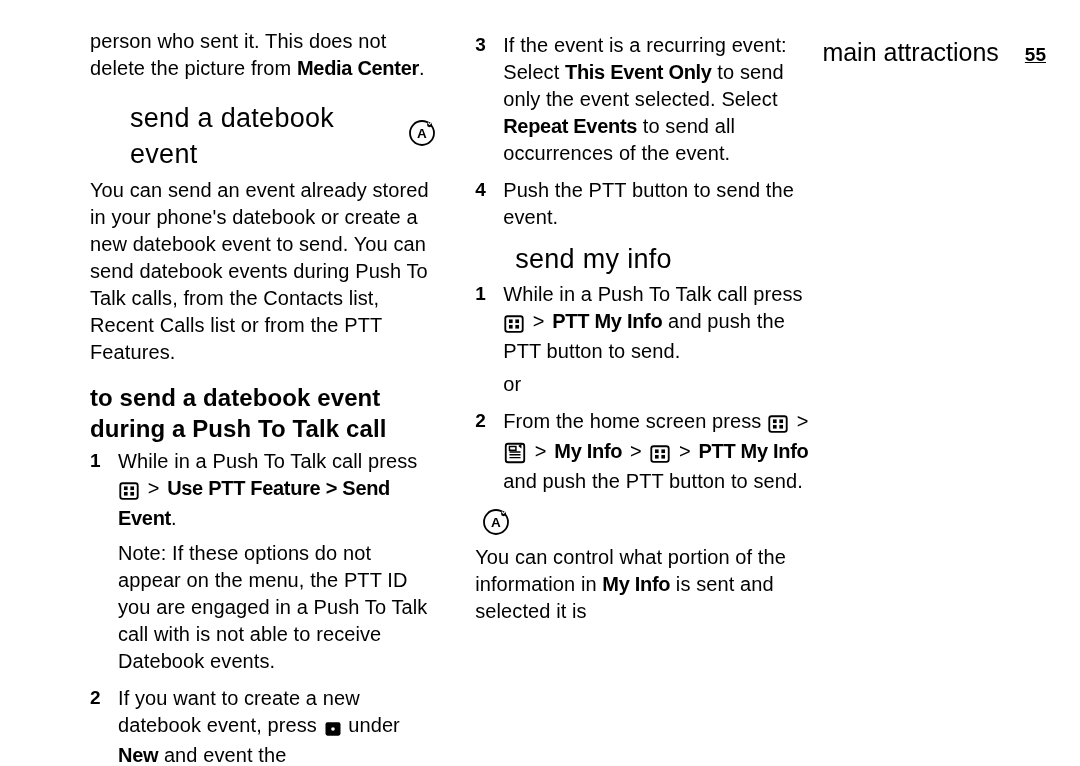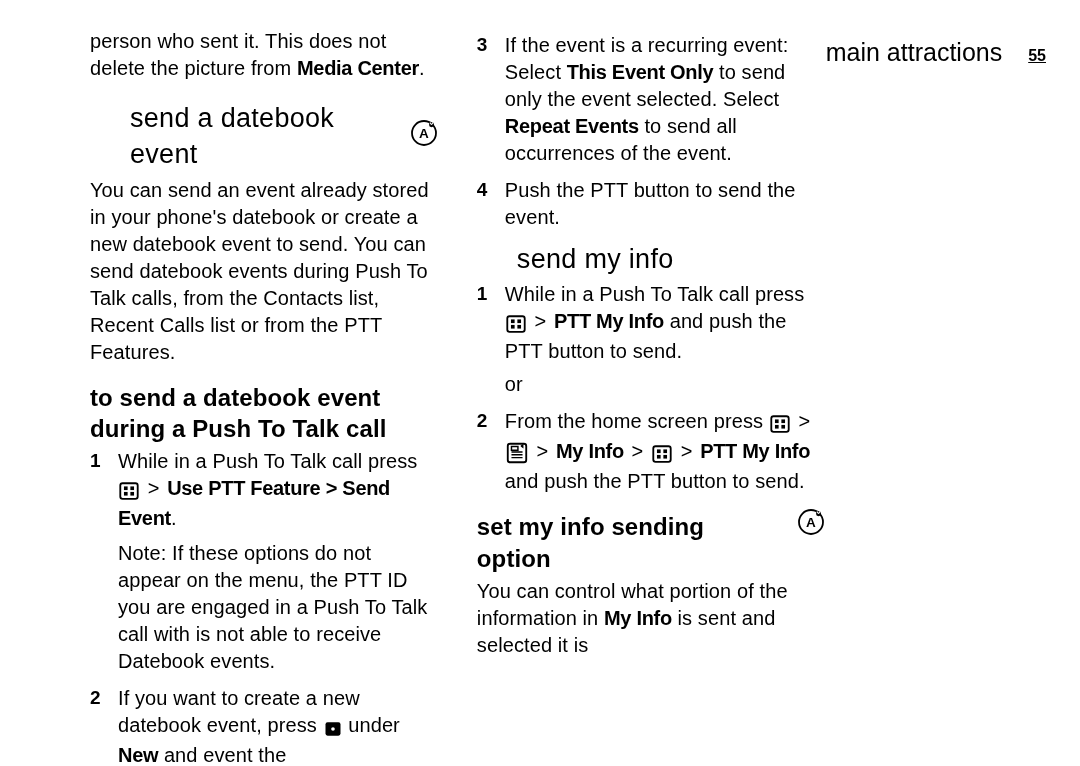--- a/index.html
+++ b/index.html
@@ -95,21 +95,21 @@
 
   .footer {
     display: flex;
     justify-content: flex-end;
     align-items: baseline;
     column-gap: 26px;
     padding-top: 10px;
     padding-right: 2px;
   }
   .footer-section { font-size: 25px; }
-  .footer-page { font-size: 16px; font-weight: bold; text-decoration: underline; }
+  .footer-page { font-size: 19px; font-weight: bold; text-decoration: underline; }
 </style>
 </head>
 <body>
 
 <div class="page">
   <div class="columns">
 
     <div class="col">
 
       <p class="para">
@@ -209,21 +209,20 @@
                 <rect x="13.5" y="7" width="4" height="4" fill="#000"></rect>
                 <rect x="6.5" y="13" width="4" height="4" fill="#000"></rect>
                 <rect x="13.5" y="13" width="4" height="4" fill="#000"></rect>
               </svg></span>
           <span class="gt">&gt;</span>
           <span class="condensed">PTT My Info</span><span> and push the PTT button to send.</span>
         </li>
       </ol>
 
       <div class="subheading-row">
-        <div class="h3" style="margin-top:6px">set my info sending option</div>
         <span class="icon icon-antenna" style="margin-top:2px">
           <svg viewBox="0 0 40 40">
               <circle cx="20" cy="20" r="16" fill="none" stroke="#000" stroke-width="2.4"></circle>
               <text x="20" y="27" font-size="18" text-anchor="middle" font-family="Arial" font-weight="bold">A</text>
               <circle cx="30" cy="9" r="3.3" fill="#000"></circle>
               <line x1="30" y1="9" x2="32" y2="6" stroke="#fff" stroke-width="1.4"></line>
               <line x1="30" y1="9" x2="28" y2="6" stroke="#fff" stroke-width="1.4"></line>
             </svg>
         </span>
       </div>

